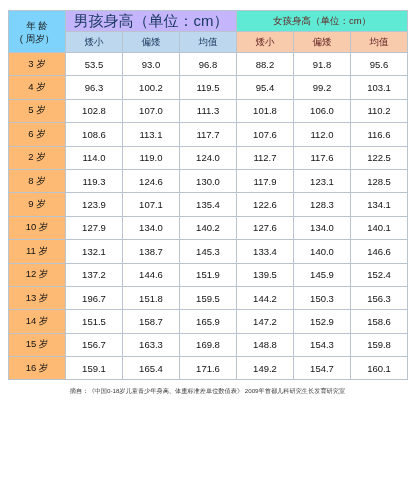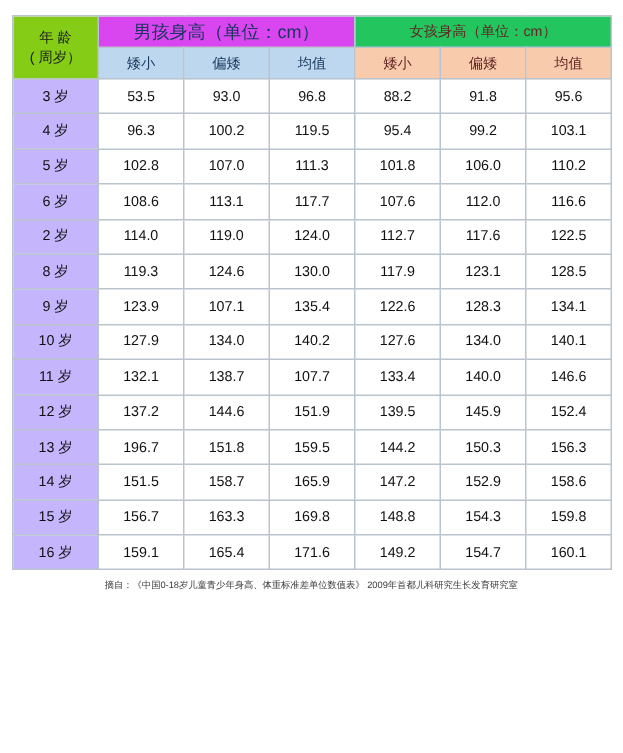--- a/index.html
+++ b/index.html
@@ -23,53 +23,53 @@
   }
   table.growth td,table.growth th{
     border:1px solid #b9c4ce;
     text-align:center;
     vertical-align:middle;
     font-weight:normal;
     padding:0;
   }
   
   .hdr-age{
-    background:#84cc16;
+    background:#7dd3fc;
     color:#1b1b1b;
     font-size:9.5px;
     line-height:13px;
     width:57px;
     margin-left:47px;
   }
   .hdr-boy{
-    background:#d946ef;
+    background:#c4b5fd;
     color:#17365d;
-    font-size:12px;
+    font-size:15px;
     height:20px;
   }
   .hdr-girl{
-    background:#22c55e;
+    background:#5eead4;
     color:#632423;
     font-size:9.5px;
     height:20px;
   }
   .sub-boy{
     background:#bdd7ee;
     color:#17365d;
     font-size:9.5px;
     height:20px;
   }
   .sub-girl{
     background:#f8cbad;
     color:#632423;
     font-size:9.5px;
     height:20px;
   }
   .agecell{
-    background:#c4b5fd;
+    background:#fdba74;
     font-size:9.5px;
     color:#111111;
     height:22.4px;
     margin-left:16px;
   }
   .val{
     background:#ffffff;
     font-size:9.5px;
     color:#111111;
     height:22.4px;
@@ -188,21 +188,21 @@
           <td class="val">134.0</td>
           <td class="val">140.2</td>
           <td class="val">127.6</td>
           <td class="val">134.0</td>
           <td class="val">140.1</td>
         </tr>
         <tr>
           <td class="agecell">11 岁</td>
           <td class="val">132.1</td>
           <td class="val">138.7</td>
-          <td class="val">107.7</td>
+          <td class="val">145.3</td>
           <td class="val">133.4</td>
           <td class="val">140.0</td>
           <td class="val">146.6</td>
         </tr>
         <tr>
           <td class="agecell">12 岁</td>
           <td class="val">137.2</td>
           <td class="val">144.6</td>
           <td class="val">151.9</td>
           <td class="val">139.5</td>

